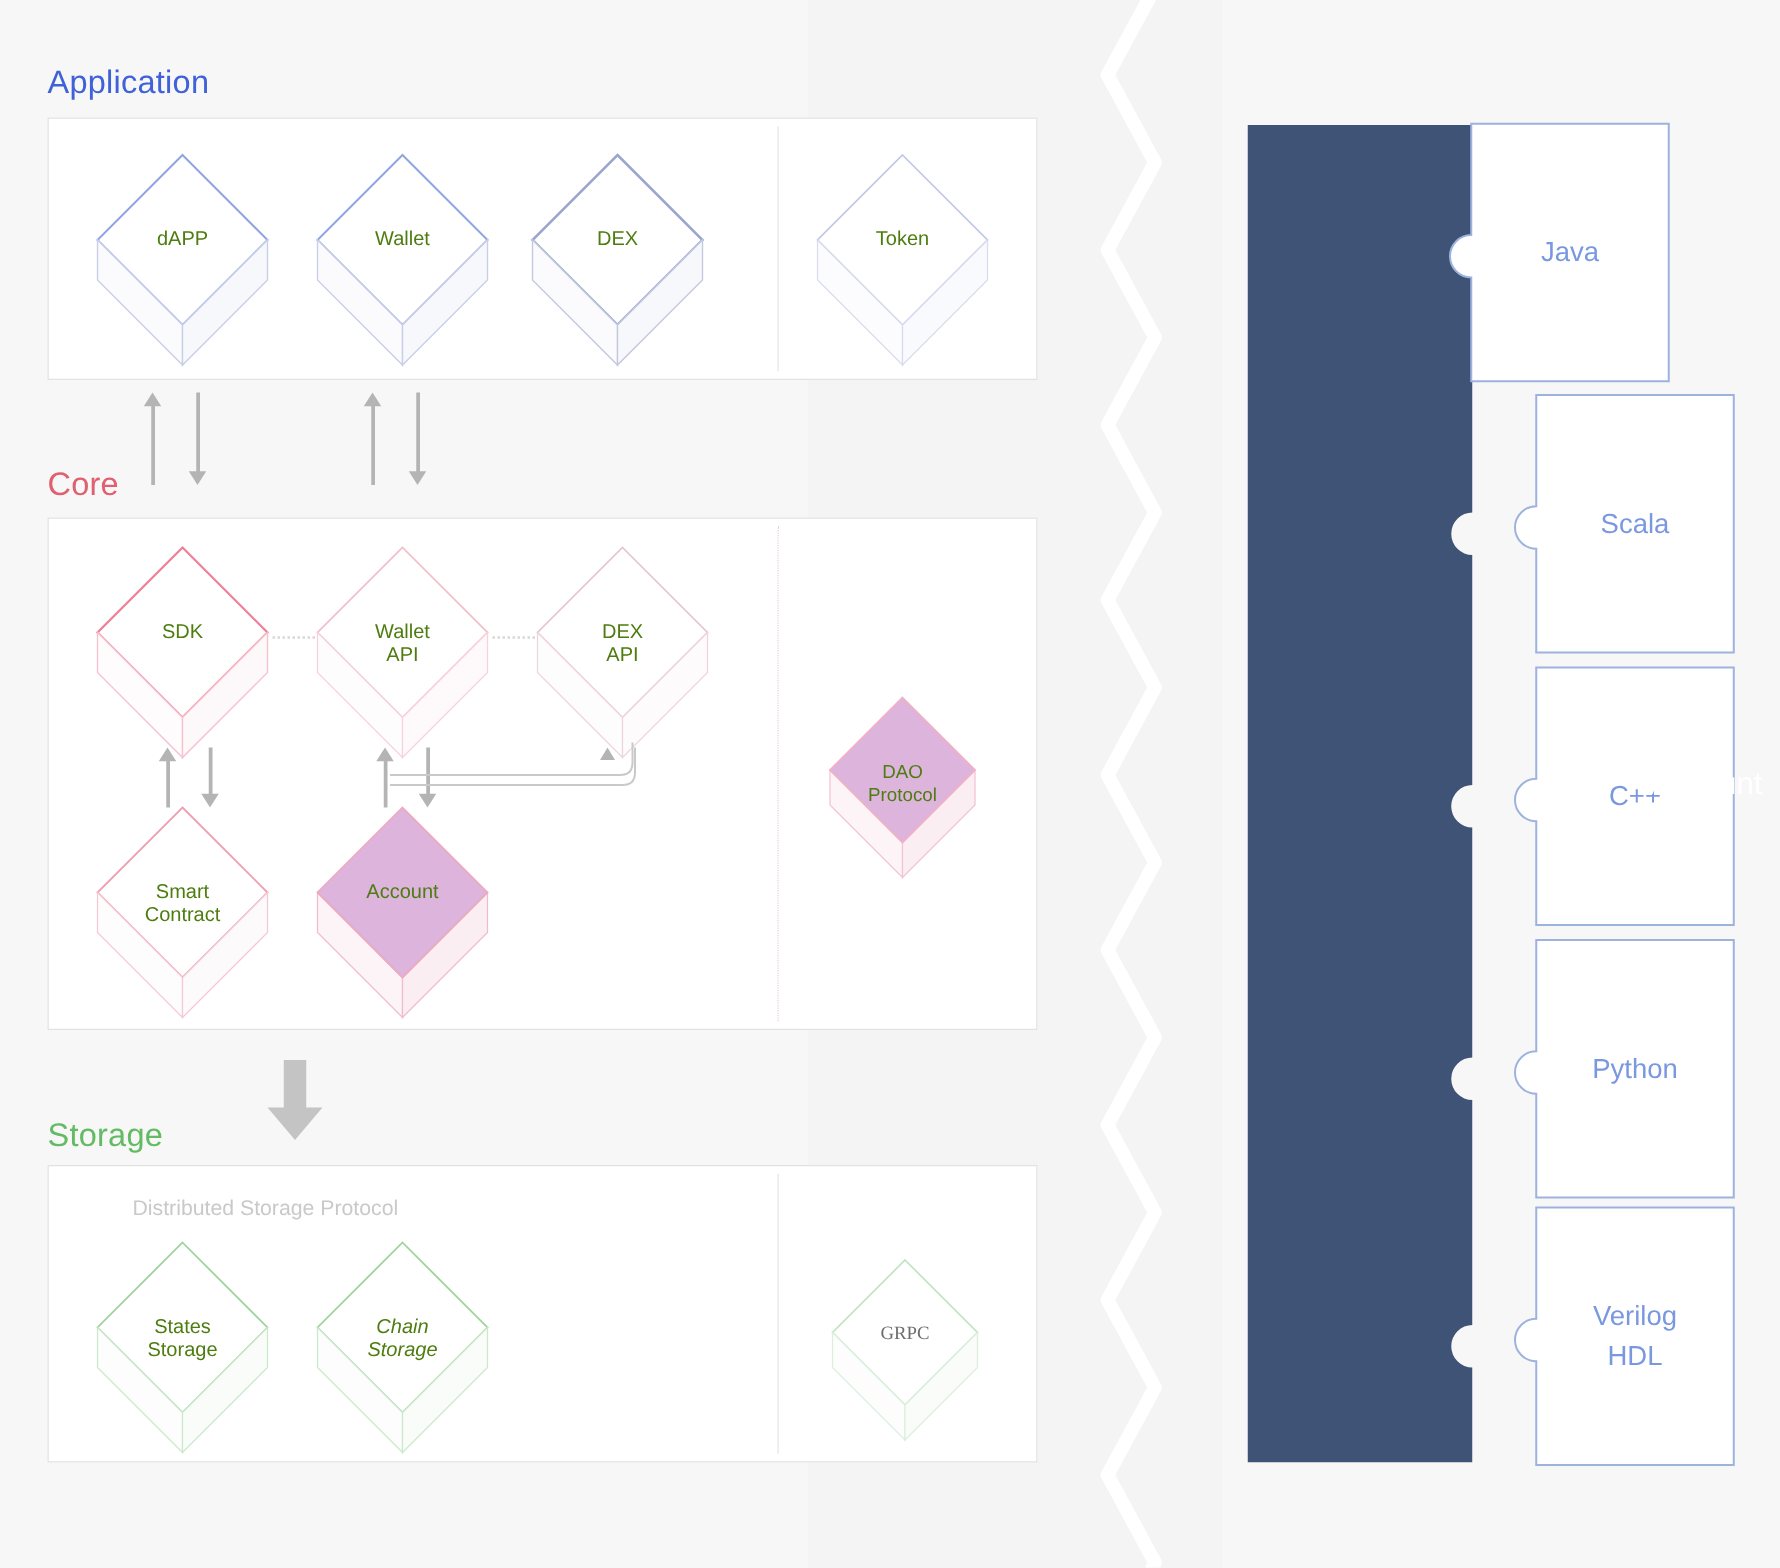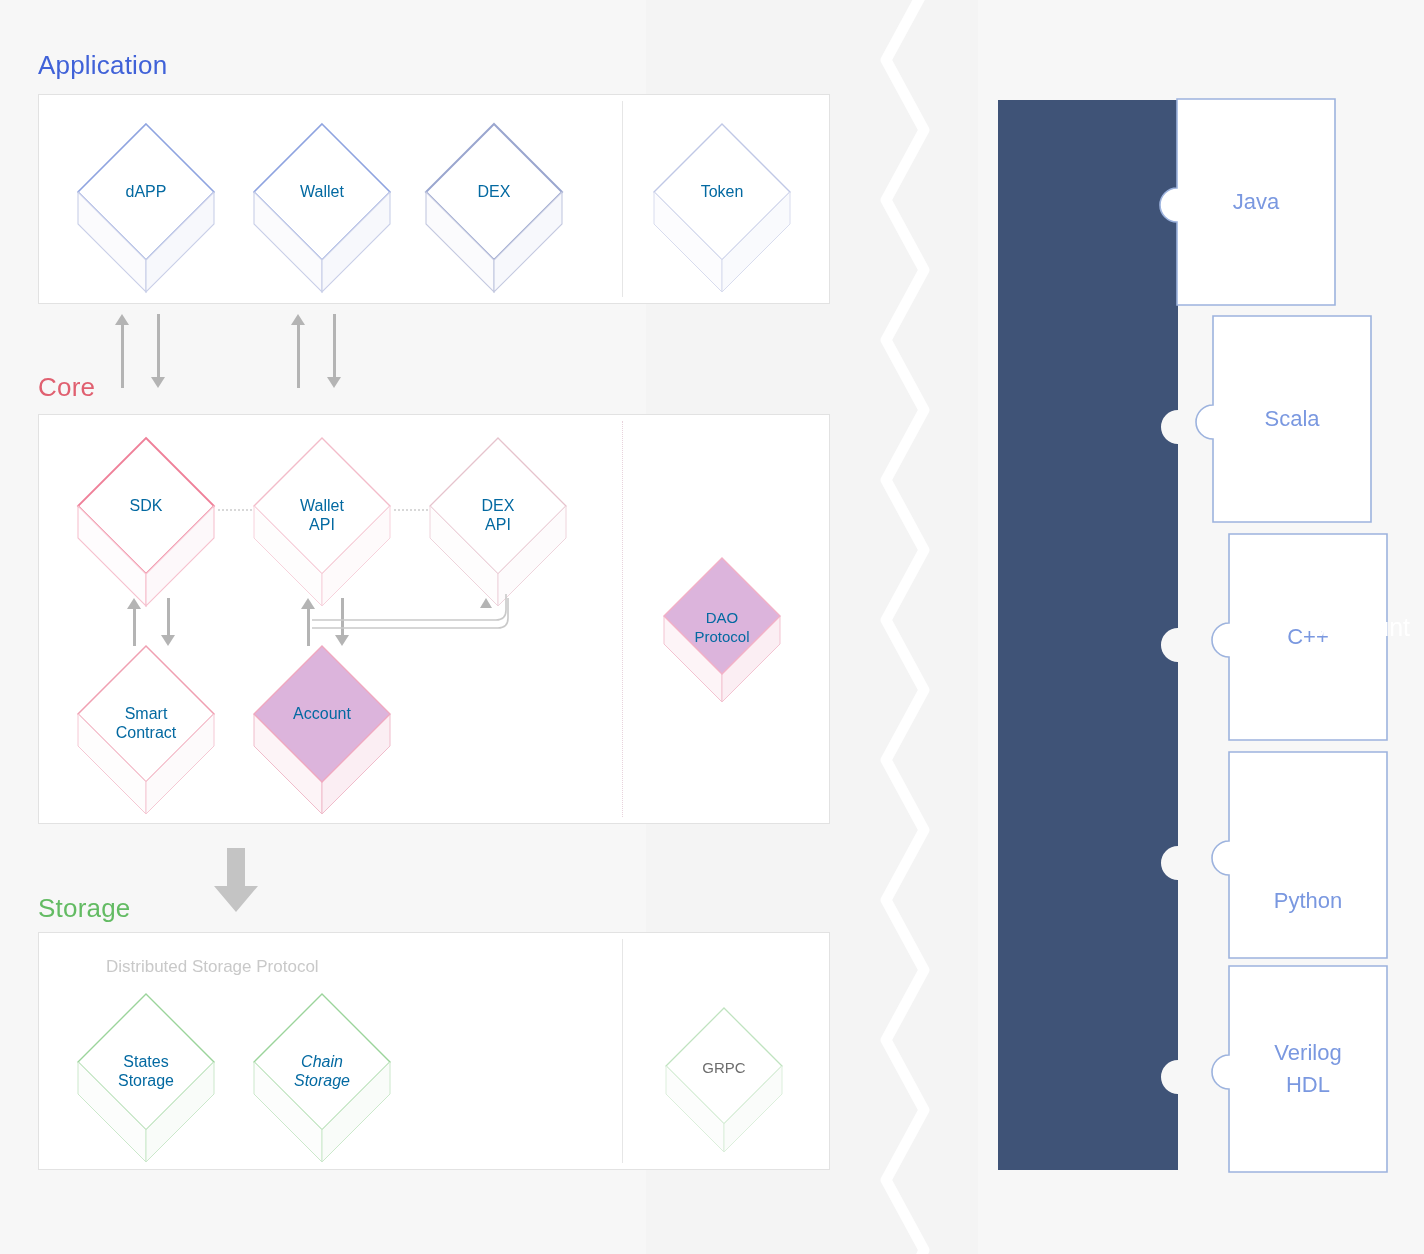--- a/index.html
+++ b/index.html
@@ -72,21 +72,21 @@
   }
   .node svg { display: block; width: 144px; height: 176px; overflow: visible; }
   .node .label {
     position: absolute;
     left: 0;
     width: 144px;
     top: 64px;
     text-align: center;
     font-size: 16px;
     line-height: 19px;
-    color: #0369a1;
+    color: #4d7c0f;
     pointer-events: none;
     white-space: pre-line;
   }
   .node.pale .label { color: #6d6d6d; }
   .node.small { width: 124px; height: 152px; }
   .node.small svg { width: 124px; height: 152px; }
   .node.small .label { width: 124px; top: 56px; font-size: 15px; }
 
   
   .arrow-pair { position: absolute; }
@@ -339,21 +339,21 @@
     <svg viewBox="0 0 144 176" aria-hidden="true">
       <polygon points="72,6 140,74 72,142 4,74" fill="#ffffff" stroke="#9bd49b" stroke-width="1.4"></polygon>
       <polygon points="4,74 4,106 72,174 72,142" fill="#fcfdfc" stroke="#cbe8cb" stroke-width="1"></polygon>
       <polygon points="140,74 140,106 72,174 72,142" fill="#f9fcf9" stroke="#cbe8cb" stroke-width="1"></polygon>
     </svg>
     <div class="label">Chain
 Storage</div>
   </div>
 
 
-  <div class="node small pale" style="left:662px; top:1002px;">
+  <div class="node small pale" style="left:662px; top:1002px;font-family:Liberation Serif, serif;">
     <svg viewBox="0 0 124 152" aria-hidden="true">
       <polygon points="62,6 120,64 62,122 4,64" fill="#ffffff" stroke="#bfe3bf" stroke-width="1.3"></polygon>
       <polygon points="4,64 4,92 62,150 62,122" fill="#fcfdfc" stroke="#dcefdc" stroke-width="1"></polygon>
       <polygon points="120,64 120,92 62,150 62,122" fill="#fafcfa" stroke="#dcefdc" stroke-width="1"></polygon>
     </svg>
     <div class="label">GRPC</div>
   </div>
 
 </div>
 
@@ -382,42 +382,42 @@
   <div id="protocol-label">Account</div>
 
   <div class="piece" style="left:196px; top:98px; width:160px; height:208px;">
     <svg viewBox="0 0 160 208" style="width:160px;height:208px;overflow:visible;">
       <path d="M 1 1 L 159 1 L 159 207 L 1 207 L 1 124
                A 17 17 0 1 1 1 90 Z" fill="#ffffff" stroke="#9db3de" stroke-width="1.6"></path>
     </svg>
     <div class="piece-label" style="top:88px;">Java</div>
   </div>
 
-  <div class="piece" style="left:232px; top:315px; width:160px; height:188px;">
+  <div class="piece" style="left:248px; top:315px; width:160px; height:188px;">
     <svg viewBox="0 0 160 208" style="width:160px;height:208px;overflow:visible;">
       <path d="M 1 1 L 159 1 L 159 207 L 1 207 L 1 124
                A 17 17 0 1 1 1 90 Z" fill="#ffffff" stroke="#9db3de" stroke-width="1.6"></path>
     </svg>
     <div class="piece-label" style="top:88px;">Scala</div>
   </div>
 
   <div class="piece" style="left:248px; top:533px; width:160px; height:208px;">
     <svg viewBox="0 0 160 208" style="width:160px;height:208px;overflow:visible;">
       <path d="M 1 1 L 159 1 L 159 207 L 1 207 L 1 124
                A 17 17 0 1 1 1 90 Z" fill="#ffffff" stroke="#9db3de" stroke-width="1.6"></path>
     </svg>
     <div class="piece-label" style="top:88px;">C++</div>
   </div>
 
   <div class="piece" style="left:248px; top:751px; width:160px; height:208px;">
     <svg viewBox="0 0 160 208" style="width:160px;height:208px;overflow:visible;">
       <path d="M 1 1 L 159 1 L 159 207 L 1 207 L 1 124
                A 17 17 0 1 1 1 90 Z" fill="#ffffff" stroke="#9db3de" stroke-width="1.6"></path>
     </svg>
-    <div class="piece-label" style="top:88px;margin-top:46px;">Python</div>
+    <div class="piece-label" style="top:88px;">Python</div>
   </div>
 
   <div class="piece" style="left:248px; top:965px; width:160px; height:180px;">
     <svg viewBox="0 0 160 208" style="width:160px;height:208px;overflow:visible;">
       <path d="M 1 1 L 159 1 L 159 207 L 1 207 L 1 124
                A 17 17 0 1 1 1 90 Z" fill="#ffffff" stroke="#9db3de" stroke-width="1.6"></path>
     </svg>
     <div class="piece-label" style="top:72px;">Verilog
 HDL</div>
   </div>

